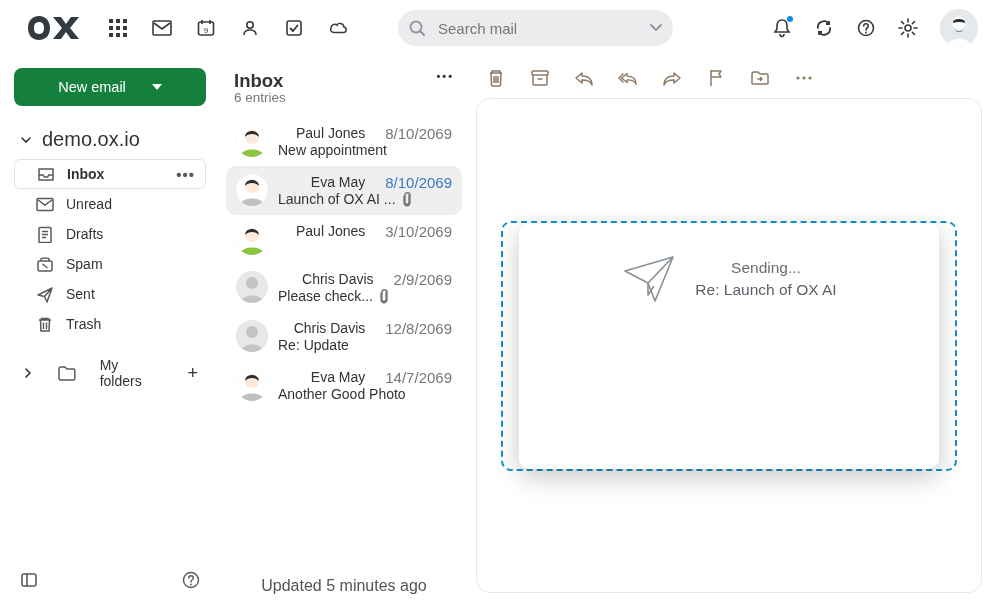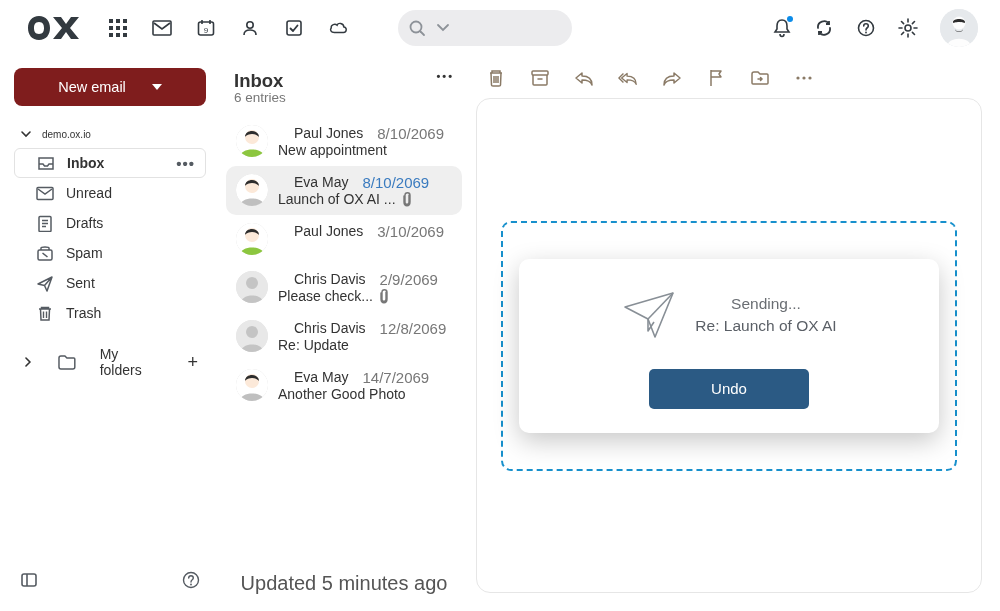--- a/index.html
+++ b/index.html
@@ -66,29 +66,29 @@
     display:flex; align-items:center; justify-content:center; position:relative;
     overflow:hidden;
   }
 
   
   .columns { display:flex; height: calc(611px - 56px); }
 
   
   .sidebar { width: 218px; padding: 12px 12px 12px 14px; display:flex; flex-direction:column; }
   .new-btn {
-    background: #7f1d1d; color:#fff; border:none; border-radius:8px;
+    background: #15803d; color:#fff; border:none; border-radius:8px;
     height: 38px; display:flex; align-items:center; justify-content:center;
     gap: 26px; font-size:14.5px; padding: 0 14px; cursor:pointer; width:192px;
   }
   .chev-down { 
     width:0;height:0;border-left:5px solid transparent;border-right:5px solid transparent;border-top:6px solid #fff;
   }
   .tree { margin-top:18px; }
-  .tree-header { display:flex; align-items:center; gap:10px; padding:4px 6px; color:#333; font-size:10px; cursor:pointer;}
+  .tree-header { display:flex; align-items:center; gap:10px; padding:4px 6px; color:#333; font-size:20px; cursor:pointer;}
   .folders { margin-top:4px; }
   .folder {
     display:flex; align-items:center; gap:12px; height:30px; padding:0 10px 0 22px; border-radius:6px; cursor:pointer; position:relative;
   }
   .folder.active { background:#fff; border:1px solid #e2e2e2; font-weight:600;}
   .folder .dots { margin-left:auto; color:var(--icon); letter-spacing:1px; font-size:15px;}
   .folder .ico { width:18px; height:18px; display:flex; align-items:center; justify-content:center; color:var(--icon);}
   .myfolders { margin-top:14px; display:flex; align-items:center; gap:24px; padding:4px 8px; cursor:pointer;}
   .myfolders .plus { margin-left:auto; font-size:18px; color:#333; font-weight:300;}
   .sidebar-footer { margin-top:auto; display:flex; align-items:center; justify-content:space-between; padding: 6px 6px 10px 6px;}
@@ -103,38 +103,38 @@
   .items { margin-top:10px; }
   .item {
     display:flex; gap:10px; padding: 8px 10px; border-radius:10px; cursor:pointer;
   }
   .item.selected { background: var(--selected-bg); }
   .avatar {
     width:32px; height:32px; border-radius:50%; flex:0 0 32px; position:relative;
     background:#e6e6e6; overflow:hidden;
   }
   .item-main { flex:1; min-width:0;}
-  .row1 { display:flex; justify-content:flex-start; gap:14px;margin-left:16px;}
+  .row1 { display:flex; justify-content:flex-end; gap:20px;}
   .sender { font-size:14px; }
   .date { color:var(--muted); font-size:15px; white-space:nowrap;}
   .item.selected .date { color: #3a7bbf; }
   .subject { font-size:14px; white-space:nowrap; overflow:hidden; text-overflow:ellipsis; display:flex; align-items:center; gap:6px;}
   .clip { color:var(--muted);}
-  .ml-footer { margin-top:auto; text-align:center; color:#555; font-size:20px; padding: 12px 0 16px 0;}
+  .ml-footer { margin-top:auto; text-align:center; color:#555; font-size:16px; padding: 12px 0 16px 0;}
 
   
   .pane { flex:1; padding: 8px 18px 18px 10px; display:flex; flex-direction:column;}
   .toolbar { display:flex; align-items:center; gap:24px; padding: 4px 6px 10px 10px;}
   .reading {
     flex:1; border:1px solid var(--border); border-radius:14px;
     display:flex; align-items:center; justify-content:center; padding: 24px;
   }
   .dashbox {
     width: 100%; height: 250px; border: 2.5px dashed var(--dashed); border-radius:10px;
-    display:flex; align-items:center; justify-content:center;
+    display:flex; justify-content:center;
   }
   .card {
     width: 420px; background:#fff; border-radius:10px;
     box-shadow: 0 8px 26px rgba(0,0,0,.22);
     padding: 30px 24px 24px 24px;
     display:flex; flex-direction:column; align-items:center; gap:4px; position:relative;
   }
   .send-row { display:flex; align-items:center; gap:18px;}
   .send-texts { text-align:center; color:#5a5f66; font-size:15.5px; line-height:1.4;}
   .send-texts .l1 { color:#6a6e73;}
@@ -204,20 +204,21 @@
       <svg width="22" height="16" viewBox="0 0 22 16">
           <path d="M7 13 C3 13 2 10 3.5 8 C3 4 8 3 10 5 C11 2 17 2 17.5 7 C21 7 21 13 17 13 Z" fill="none" stroke="#333a40" stroke-width="1.6"></path>
         </svg>
     </div>
   </div>
   <div class="search">
     <svg width="18" height="18" viewBox="0 0 18 18">
         <circle cx="8" cy="8" r="5.5" fill="none" stroke="#8d9298" stroke-width="1.8"></circle>
         <line x1="12.5" y1="12.5" x2="16" y2="16" stroke="#8d9298" stroke-width="1.8" stroke-linecap="round"></line>
       </svg>
+    <input placeholder="Search mail" style="">
     <svg width="14" height="10" viewBox="0 0 14 10">
         <path d="M2 2 L7 7 L12 2" fill="none" stroke="#8d9298" stroke-width="1.8" stroke-linecap="round"></path>
       </svg>
   </div>
   <div class="spacer"></div>
   <div class="rightnav">
     <div class="ico">
       <svg width="18" height="20" viewBox="0 0 18 20">
           <path d="M9 2 C5 2 4 5 4 8 L4 11 L2 14 L16 14 L14 11 L14 8 C14 5 13 2 9 2 Z" fill="none" stroke="#333a40" stroke-width="1.6"></path>
           <path d="M7 16 C7 17.5 8 18.5 9 18.5 C10 18.5 11 17.5 11 16" fill="none" stroke="#333a40" stroke-width="1.6"></path>
@@ -552,21 +553,20 @@
             <svg width="56" height="52" viewBox="0 0 56 52">
               <path d="M4 18 L52 4 L34 48 L27 30 Z" fill="none" stroke="#888f96" stroke-width="1.6" stroke-linejoin="round"></path>
               <path d="M27 30 L52 4" fill="none" stroke="#888f96" stroke-width="1.6"></path>
               <path d="M27 30 L27 42 L33 33" fill="none" stroke="#888f96" stroke-width="1.6" stroke-linejoin="round"></path>
             </svg>
             <div class="send-texts">
               <div class="l1">Sending...</div>
               <div>Re: Launch of OX AI</div>
             </div>
           </div>
-          <button class="undo">Undo</button>
         </div>
       </div>
     </div>
   </div>
 </div>
 
 <svg width="0" height="0" style="position:absolute">
   <defs>
     <g id="i-inbox">
         <path d="M2 9 L2 3 L16 3 L16 9 M2 9 L6 9 L7.5 11 L10.5 11 L12 9 L16 9 L16 14 L2 14 Z" fill="none" stroke="currentColor" stroke-width="1.5"></path>

